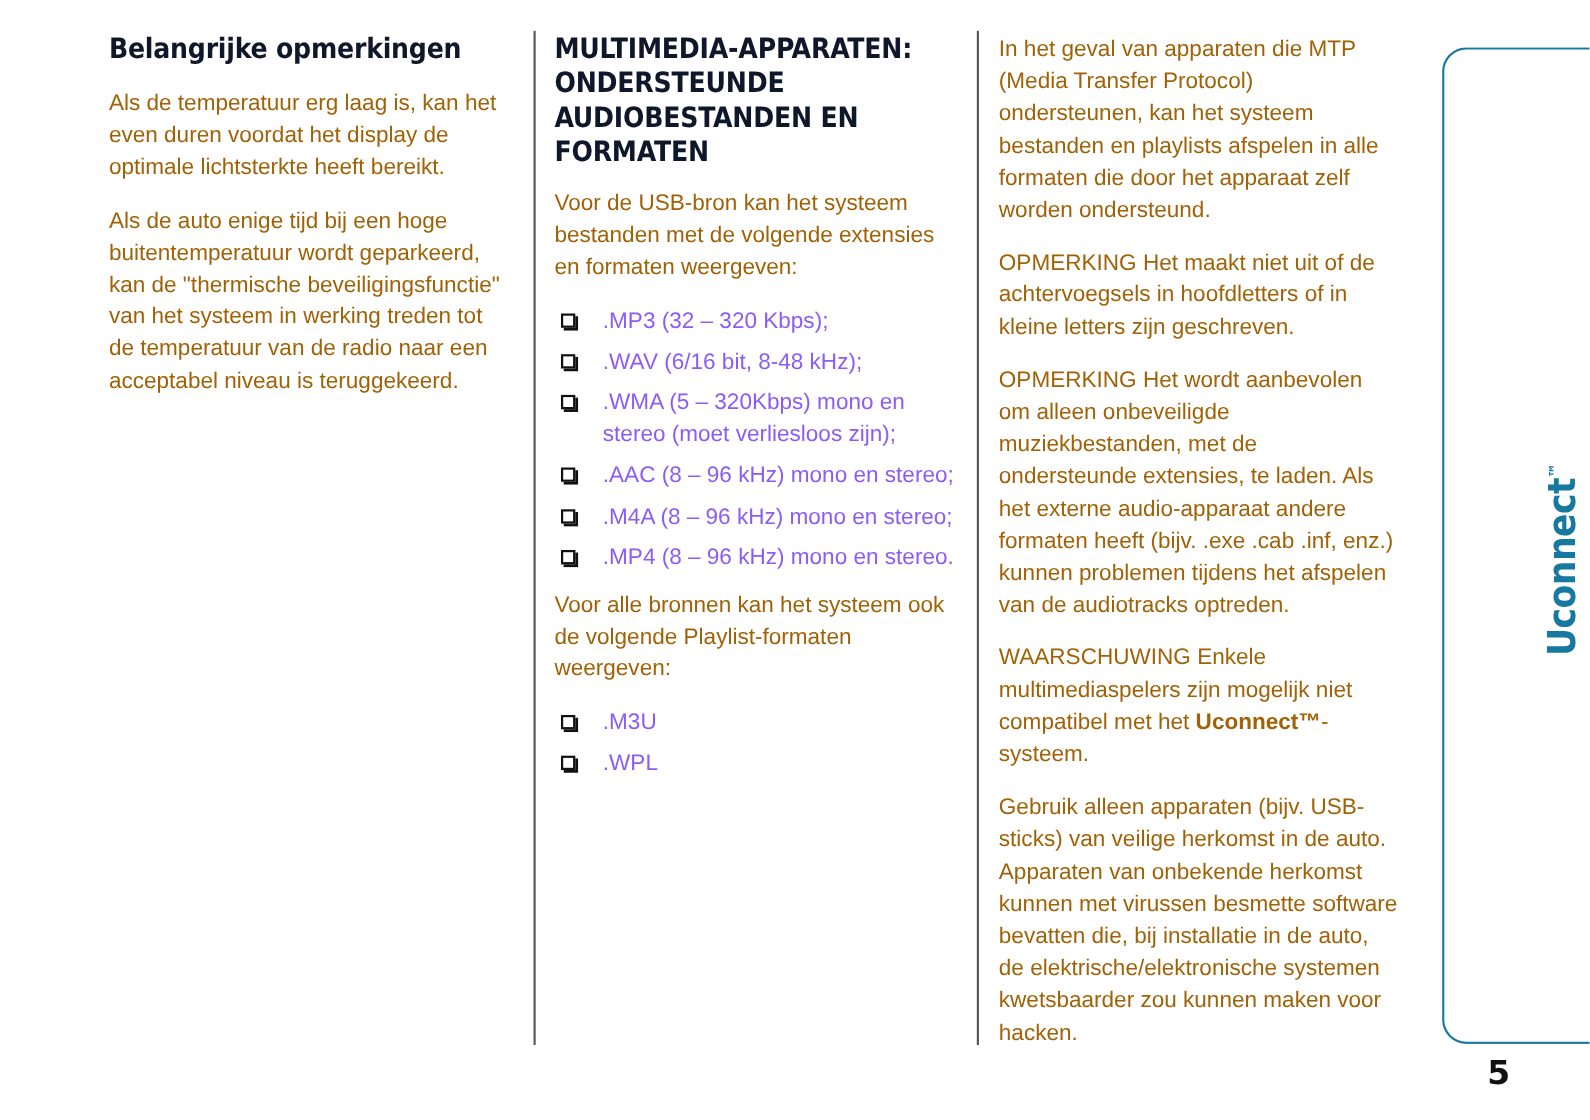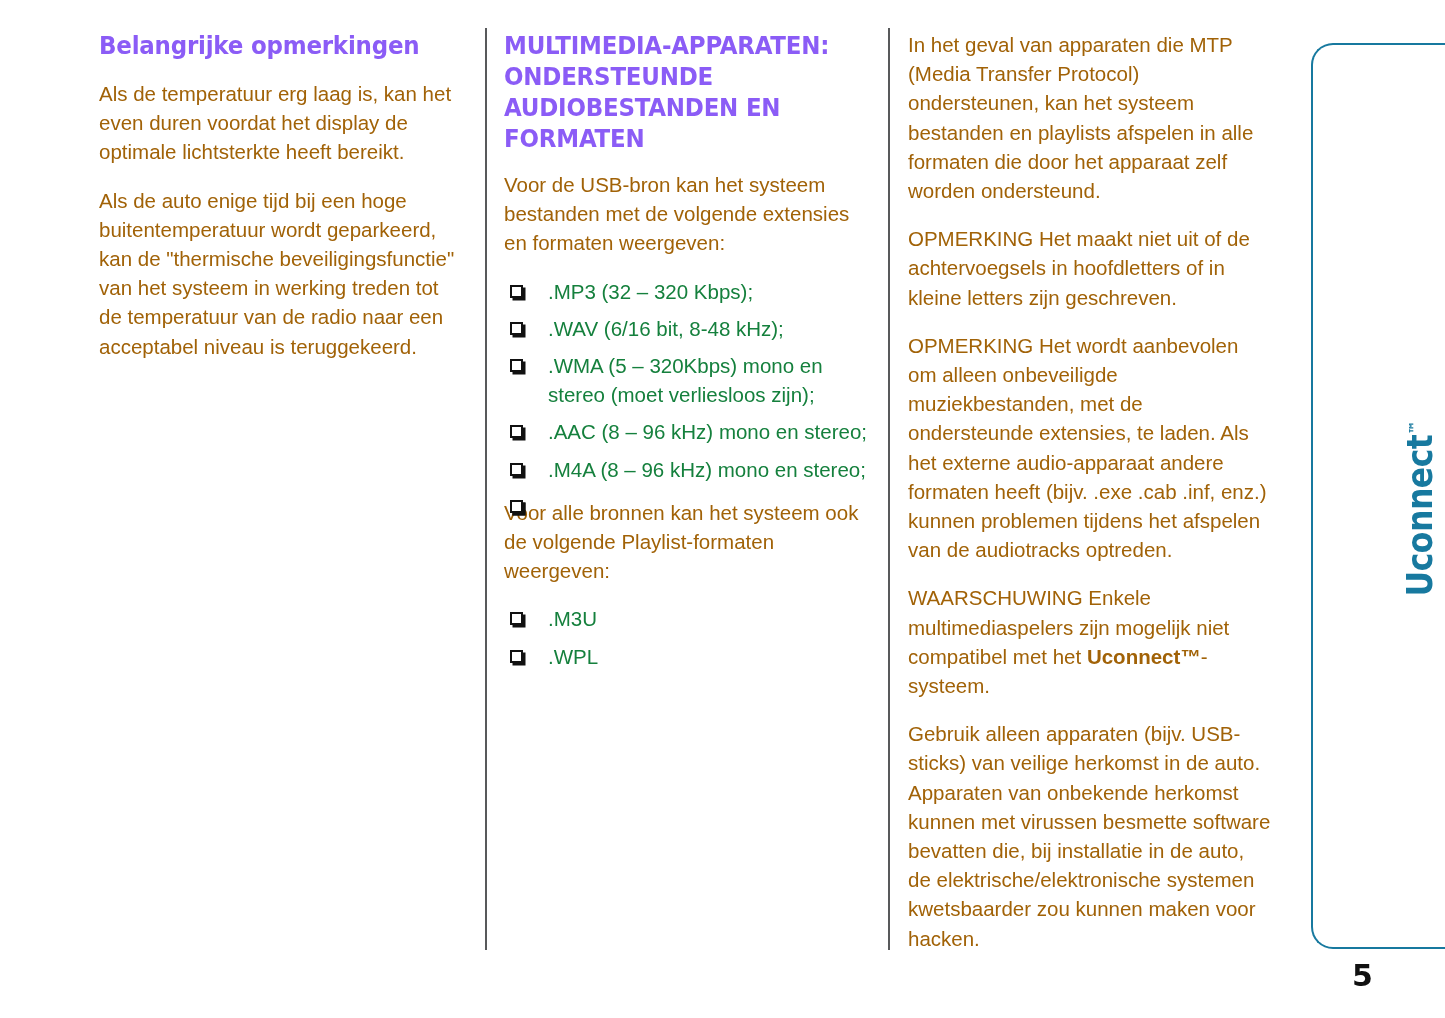--- a/index.html
+++ b/index.html
@@ -39,21 +39,21 @@
     width: 2px;
     height: 922px;
     background: #58595b;
   }
   .rule-1 { left: 485px; }
   .rule-2 { left: 888px; }
 
   
   h2.heading {
     margin: 0 0 18px 0;
-    color: #8b5cf6;
+    color: #0f172a;
     font-size: 25.5px;
     line-height: 31px;
     font-weight: bold;
     letter-spacing: -0.2px;
     font-family: "DejaVu Sans", sans-serif;
     font-stretch: condensed;
   }
   h2.heading.upper {
     margin-bottom: 16px;
   }
@@ -75,21 +75,21 @@
     margin: 0 0 14px 0;
     padding: 0;
   }
   ul.bullets.tight { margin-bottom: 32px; }
   ul.bullets li {
     position: relative;
     padding-left: 44px;
     margin-bottom: 8px;
     font-size: 20.5px;
     line-height: 29.2px;
-    color: #15803d;
+    color: #8b5cf6;
   }
   ul.bullets li:last-child { margin-bottom: 0; }
   ul.bullets li .marker {
     position: absolute;
     left: 6px;
     top: 8px;
     width: 13px;
     height: 13px;
     border: 2.5px solid #111111;
     background: #ffffff;
@@ -168,21 +168,21 @@
     <h2 class="heading upper">MULTIMEDIA-APPARATEN: ONDERSTEUNDE AUDIOBESTANDEN EN FORMATEN</h2>
     <p class="para">Voor de USB-bron kan het systeem bestanden met de volgende extensies en formaten weergeven:</p>
 
     <ul class="bullets">
       <li><span class="marker"></span><span>.MP3 (32 – 320 Kbps);</span></li>
       <li><span class="marker"></span><span>.WAV (6/16 bit, 8-48 kHz);</span></li>
       <li><span class="marker"></span><span>.WMA (5 – 320Kbps) mono en stereo (moet verliesloos zijn);</span></li>
       <li><span class="marker"></span><span>.AAC (8 – 96 kHz) mono en stereo;</span></li>
       <li><span class="marker"></span><span>.M4A (8 – 96 kHz) mono en stereo;</span></li>
       <li><span class="marker"></span></li>
-      <li><span class="marker"></span></li>
+      <li><span class="marker"></span><span>.MP4 (8 – 96 kHz) mono en stereo.</span></li>
     </ul>
 
     <p class="para">Voor alle bronnen kan het systeem ook de volgende Playlist-formaten weergeven:</p>
 
     <ul class="bullets tight">
       <li><span class="marker"></span><span>.M3U</span></li>
       <li><span class="marker"></span><span>.WPL</span></li>
     </ul>
   </div>
 

